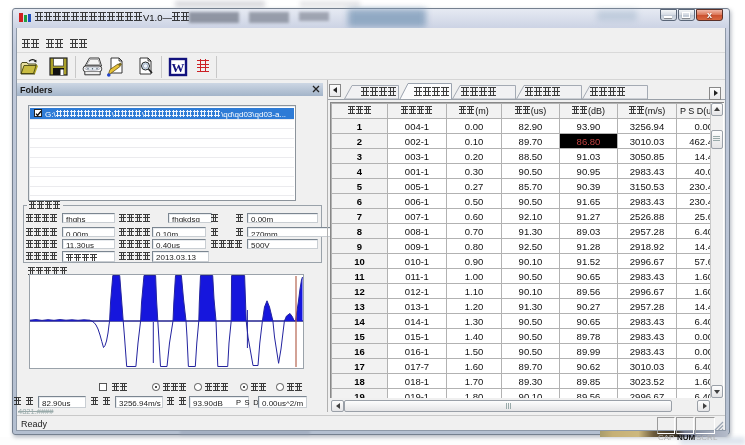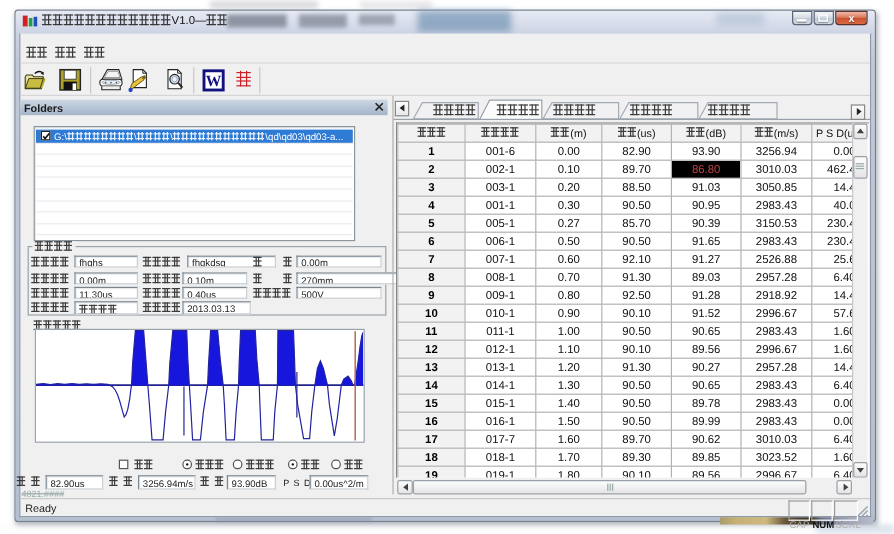--- a/index.html
+++ b/index.html
@@ -139,21 +139,21 @@
     </svg>
 <div style="position:absolute;left:16px;top:4px;white-space:nowrap;font-size:8px;color:#fff">G:\<b class="c w"></b><b class="c w"></b><b class="c w"></b><b class="c w"></b><b class="c w"></b><b class="c w"></b><b class="c w"></b><b class="c w"></b>\<b class="c w"></b><b class="c w"></b><b class="c w"></b><b class="c w"></b>\<b class="c w"></b><b class="c w"></b><b class="c w"></b><b class="c w"></b><b class="c w"></b><b class="c w"></b><b class="c w"></b><b class="c w"></b><b class="c w"></b><b class="c w"></b><b class="c w"></b>\qd\qd03\qd03-a...</div>
 </div>
 
 <div class="ab" style="left:23px;top:205px;width:299px;height:58px;border:1px solid #9aa2aa"></div>
 <div class="lab" style="left:27px;top:201px;background:#f0f0f0;padding:0 2px"><b class="c s"></b><b class="c s"></b><b class="c s"></b><b class="c s"></b></div>
 
 <div class="lab" style="left:26px;top:214px"><b class="c s"></b><b class="c s"></b><b class="c s"></b><b class="c s"></b></div>
 <div class="inp" style="left:62px;top:212.5px;width:53px;height:10px">fhghs</div>
 <div class="lab" style="left:119px;top:214px"><b class="c s"></b><b class="c s"></b><b class="c s"></b><b class="c s"></b></div>
-<div class="inp" style="left:156px;top:212.5px;width:74px;height:10px">fhgkdsg</div>
+<div class="inp" style="left:168px;top:212.5px;width:44px;height:10px">fhgkdsg</div>
 <div class="lab" style="left:211px;top:214px"><b class="c s"></b><span style="display:inline-block;width:17px"></span><b class="c s"></b></div>
 <div class="inp" style="left:247px;top:212.5px;width:71px;height:10px">0.00m</div>
 
 <div class="lab" style="left:26px;top:228px"><b class="c s"></b><b class="c s"></b><b class="c s"></b><b class="c s"></b></div>
 <div class="inp" style="left:62px;top:227px;width:53px;height:10px">0.00m</div>
 <div class="lab" style="left:119px;top:228px"><b class="c s"></b><b class="c s"></b><b class="c s"></b><b class="c s"></b></div>
 <div class="inp" style="left:152px;top:227px;width:54px;height:10px">0.10m</div>
 <div class="lab" style="left:211px;top:228px"><b class="c s"></b><span style="display:inline-block;width:17px"></span><b class="c s"></b></div>
 <div class="inp" style="left:247px;top:227px;width:95px;height:10px">270mm</div>
 
@@ -192,21 +192,21 @@
 <div class="ab" style="left:242.5px;top:385.5px;width:2.8px;height:2.8px;background:#111;border-radius:50%"></div>
 <div class="lab" style="left:251px;top:383px"><b class="c s"></b><b class="c s"></b></div>
 <div class="ab" style="left:276px;top:383px;width:7.5px;height:7.5px;background:#fff;border:1px solid #555;border-radius:50%"></div>
 <div class="lab" style="left:287px;top:383px"><b class="c s"></b><b class="c s"></b></div>
 
 <div class="lab" style="left:14px;top:397px"><b class="c s"></b><span style="display:inline-block;width:4px"></span><b class="c s"></b></div>
 <div class="inp" style="left:38px;top:395.5px;width:48px;height:12px;padding-top:2px">82.90us</div>
 <div class="lab" style="left:91px;top:397px"><b class="c s"></b><span style="display:inline-block;width:4px"></span><b class="c s"></b></div>
 <div class="inp" style="left:115px;top:395.5px;width:48px;height:12px;padding-top:2px">3256.94m/s</div>
 <div class="lab" style="left:167px;top:397px"><b class="c s"></b><span style="display:inline-block;width:4px"></span><b class="c s"></b></div>
-<div class="inp" style="left:189px;top:395.5px;width:41px;height:12px;padding-top:2px">93.90dB</div>
+<div class="inp" style="left:189px;top:395.5px;width:60px;height:12px;padding-top:2px">93.90dB</div>
 <div class="lab" style="left:236px;top:398px;font-size:7.5px;letter-spacing:.8px;color:#111">P S D</div>
 <div class="inp" style="left:258px;top:395.5px;width:49px;height:12px;padding-top:2px">0.00us^2/m</div>
 <div class="lab" style="left:18px;top:407px;font-size:7.5px;color:#9aa;text-decoration:line-through">4821.####</div>
 
 <div class="ab" style="left:327px;top:80px;width:1px;height:332px;background:#b0b0b0"></div>
 
 <div class="ab" style="left:329px;top:84px;width:12px;height:13px;background:linear-gradient(#fcfcfc,#e8e8ea);border:1px solid #888;"></div>
 <div class="tri" style="left:333px;top:87px;border-top:3.5px solid transparent;border-bottom:3.5px solid transparent;border-right:4px solid #222"></div>
 <svg class="ab" style="left:342px;top:82px" width="312" height="18" viewBox="0 0 312 18">
 <polygon points="10,3.5 56.5,3.5 56.5,17 2.5,17" fill="#f1f1f3" stroke="#a4aab4" stroke-width="1"></polygon>
@@ -240,21 +240,21 @@
           <td><b class="c s"></b><b class="c s"></b><b class="c s"></b></td>
           <td><b class="c s"></b><b class="c s"></b><b class="c s"></b><b class="c s"></b></td>
           <td><b class="c s"></b><b class="c s"></b>(m)</td>
           <td><b class="c s"></b><b class="c s"></b>(us)</td>
           <td><b class="c s"></b><b class="c s"></b>(dB)</td>
           <td><b class="c s"></b><b class="c s"></b>(m/s)</td>
           <td style="text-align:left;padding-left:3px">P S D(us·</td>
         </tr>
 <tr>
           <td class="rh">1</td>
-          <td>001-6</td>
+          <td>004-1</td>
           <td>0.00</td>
           <td>82.90</td>
           <td>93.90</td>
           <td>3256.94</td>
           <td class="psd">0.00</td>
         </tr>
 <tr>
           <td class="rh">2</td>
           <td>002-1</td>
           <td>0.10</td>

